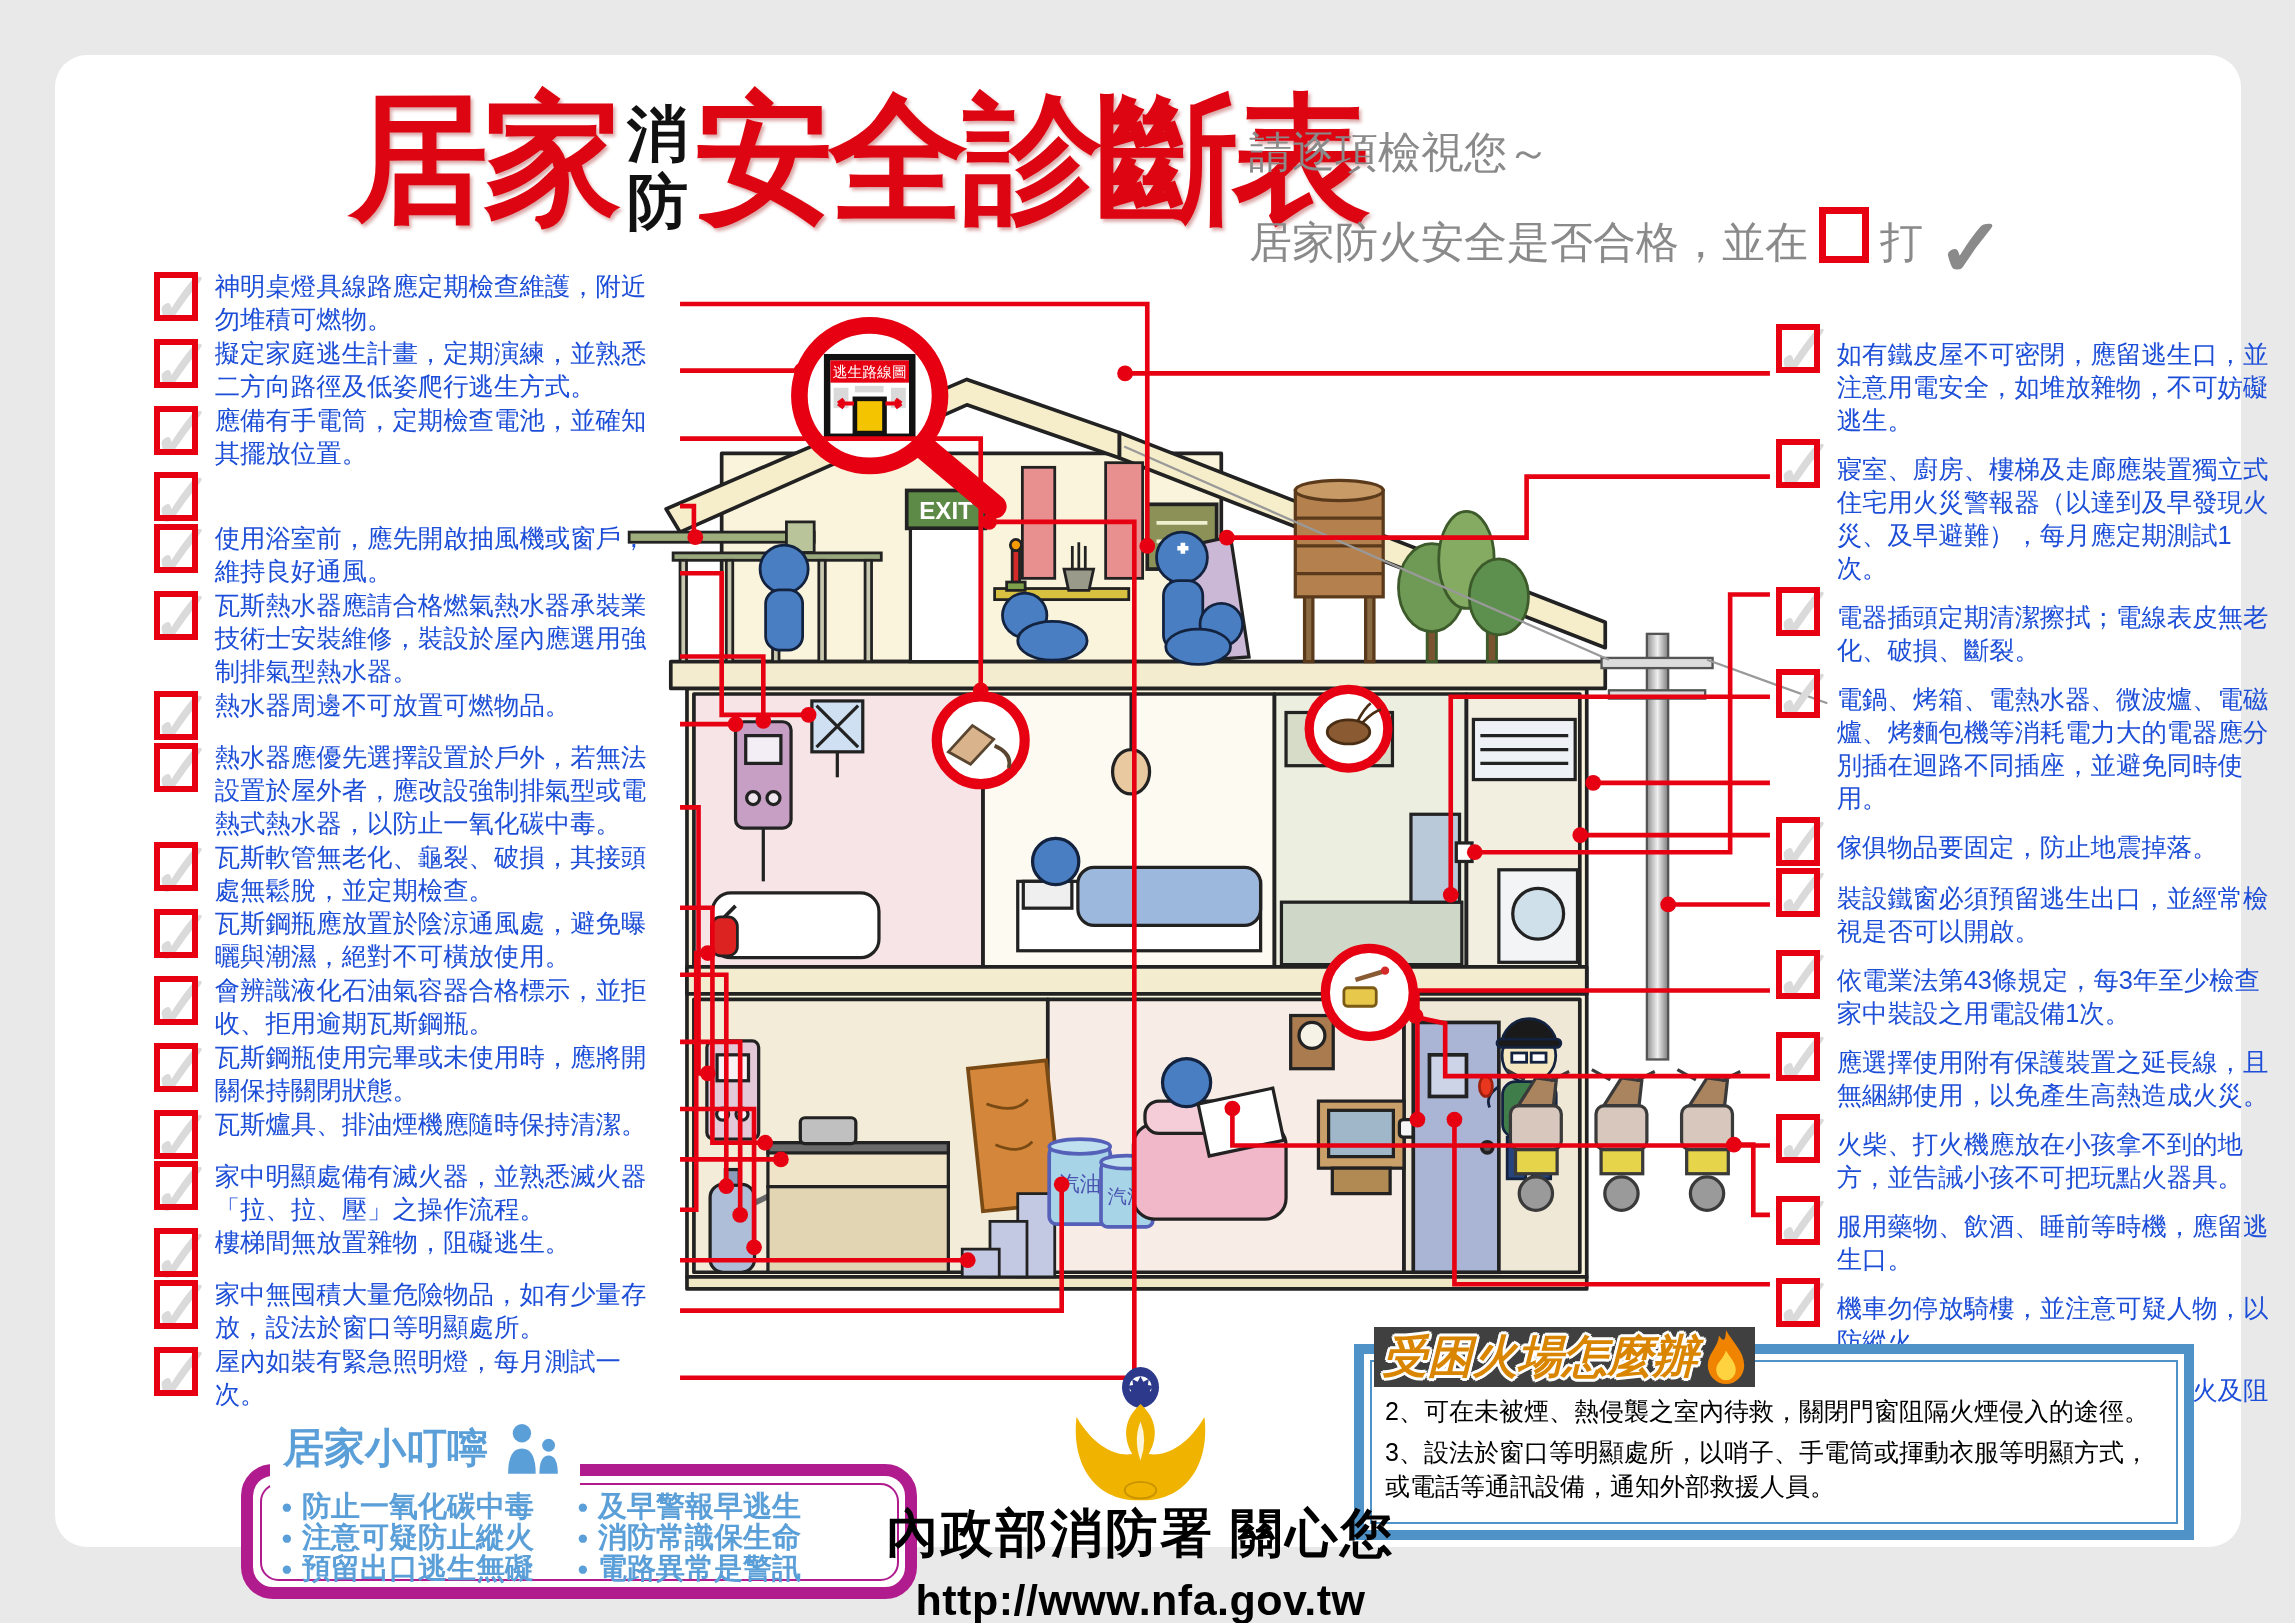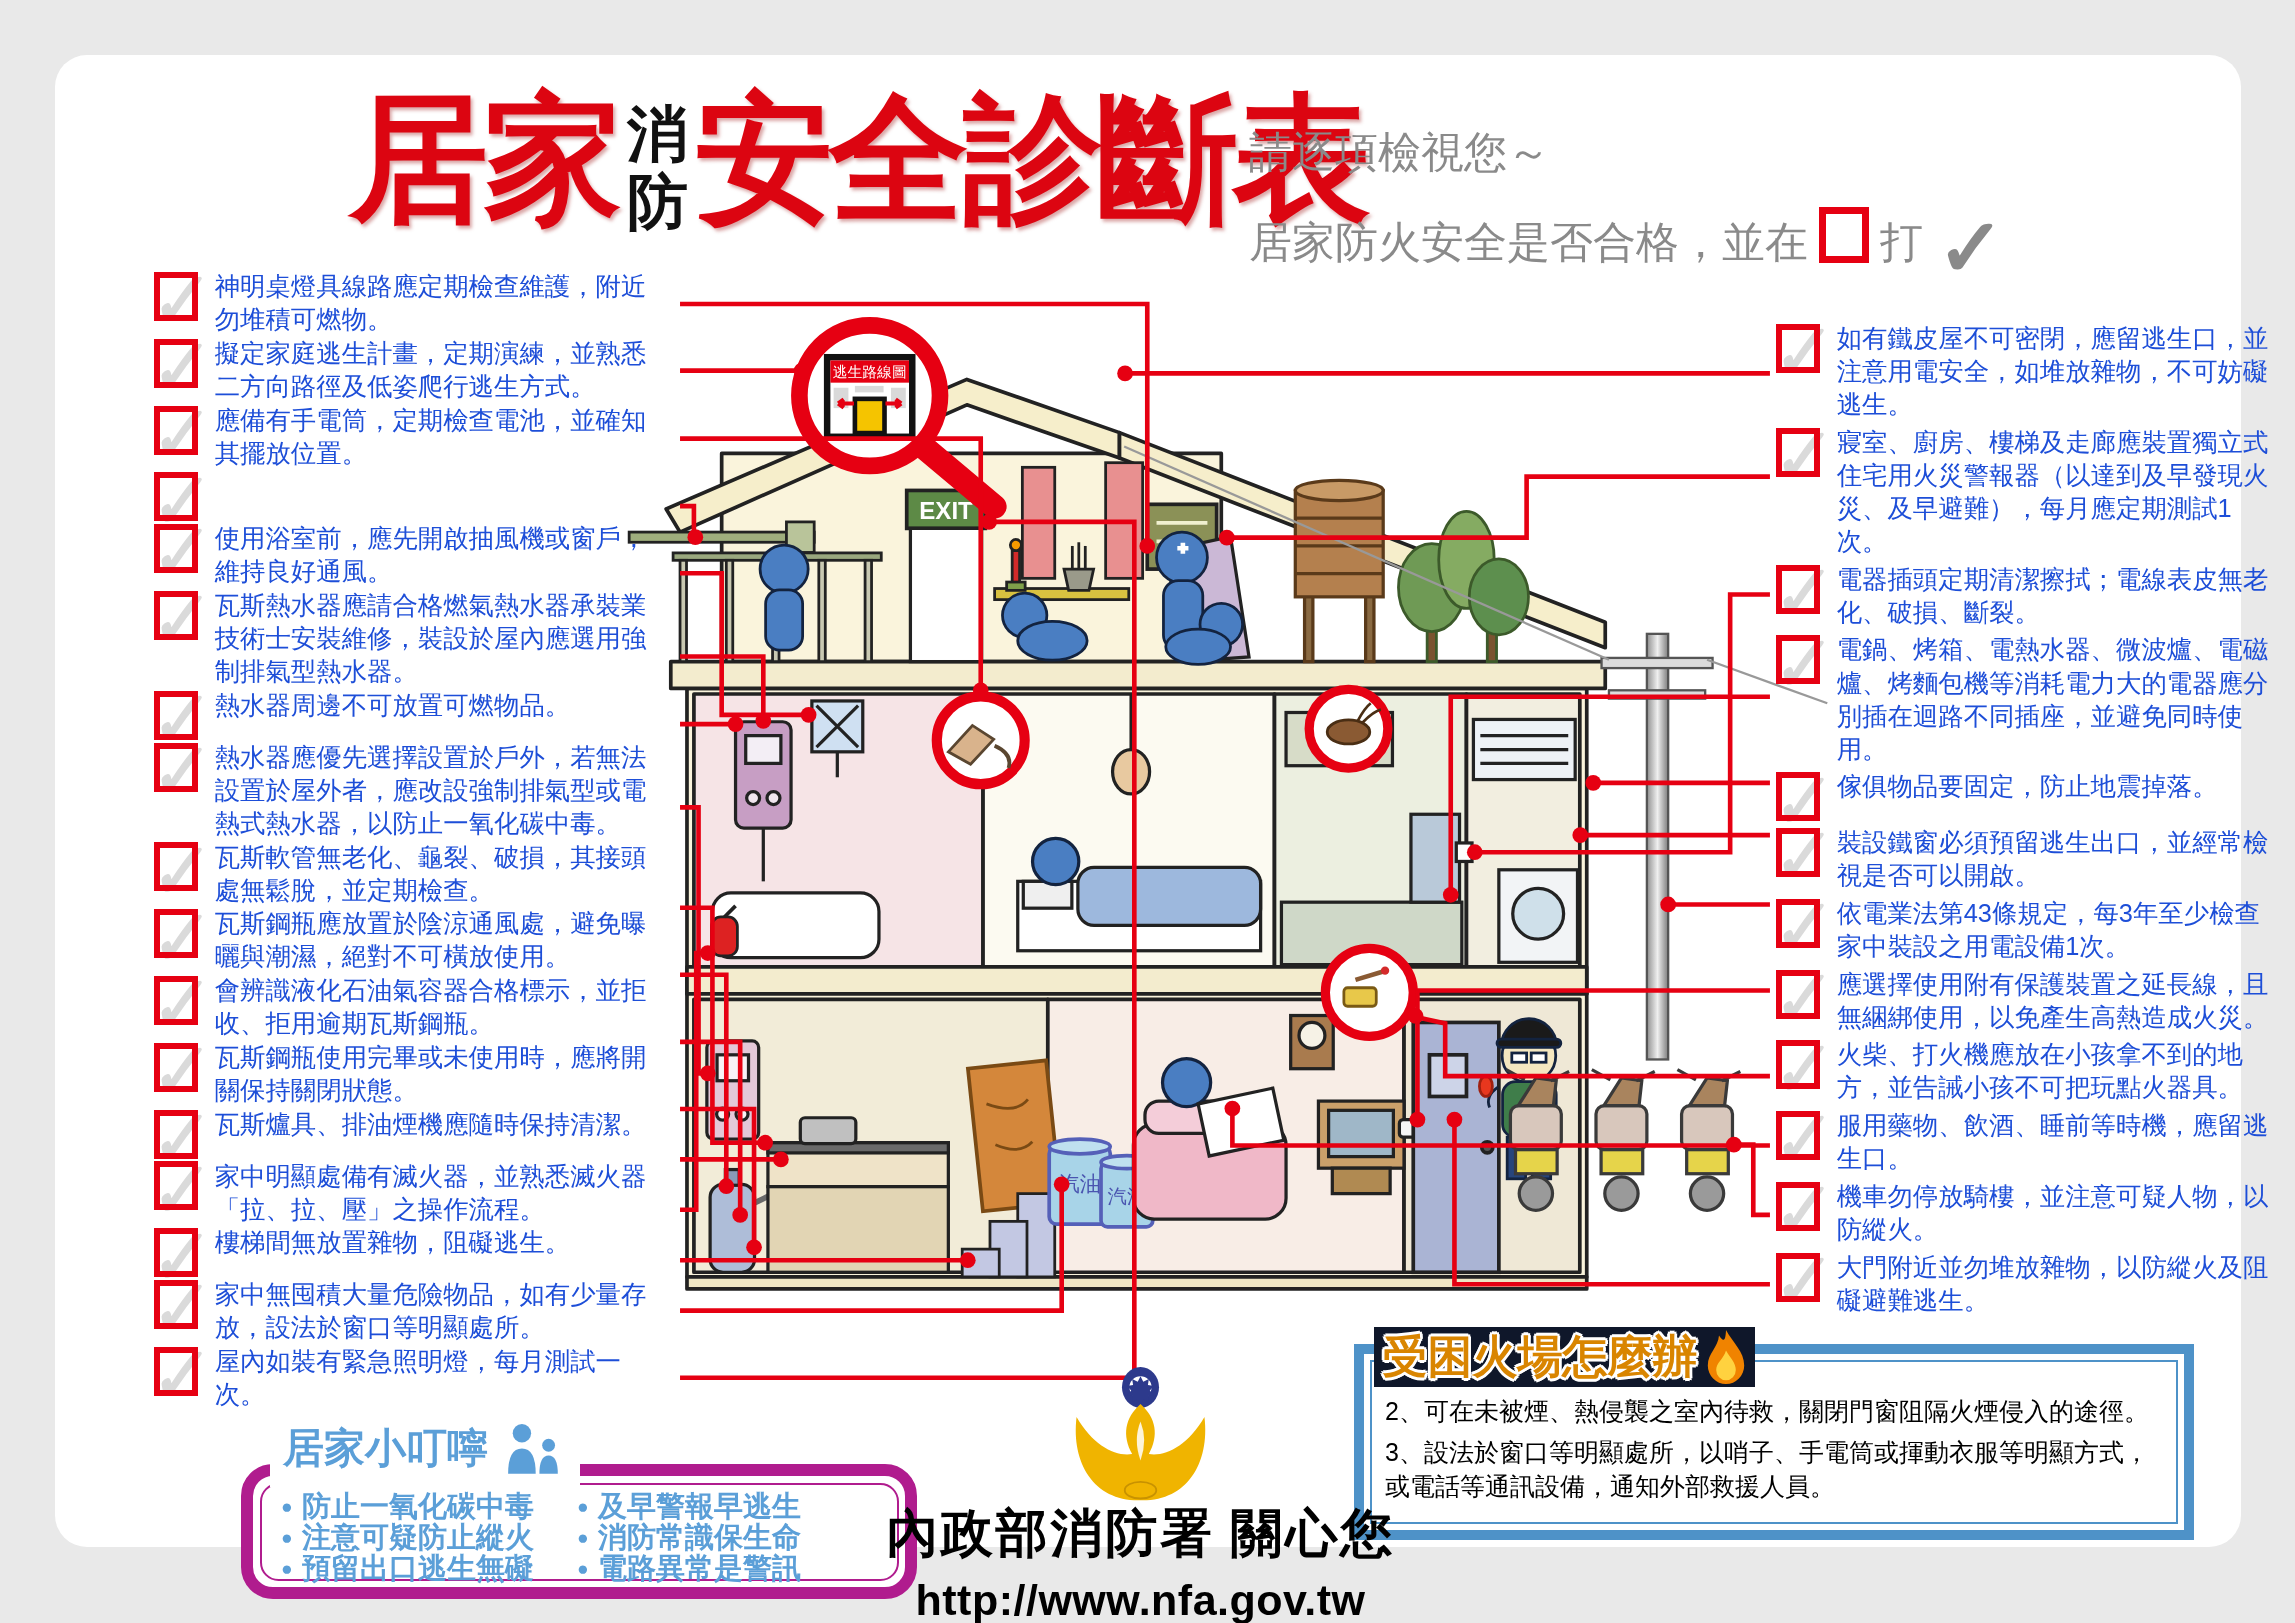--- a/index.html
+++ b/index.html
@@ -22,40 +22,40 @@
             flex-direction:column;justify-content:space-between;z-index:2;list-style:none;margin:0;padding:0;}
   .col-right{position:absolute;left:1776px;top:322px;width:504px;height:995px;display:flex;
              flex-direction:column;justify-content:space-between;z-index:2;list-style:none;margin:0;padding:0;}
   .check-item{display:flex;position:relative;}
   .wm{position:absolute;left:-7.4px;top:-2.8px;font-size:69px;line-height:1;color:#dadada;z-index:0;
       font-weight:700;transform:rotate(-8deg);}
   .cb{position:relative;z-index:1;flex:0 0 auto;width:32px;height:37px;border:6.5px solid #e60012;
       margin:1.9px 16.7px 0 0;background:transparent;}
   .check-item p{position:relative;z-index:1;margin:0;font-size:25.4px;line-height:1.3;color:#1d4ed8;
                 width:456px;font-weight:500;}
-  .col-right .check-item p{width:440px;}
+  .col-right .check-item p{width:440px;margin-top:16px;}
   
   .reminder{position:absolute;left:241px;top:1409px;width:676px;height:190px;z-index:3;}
   .r-box{position:absolute;left:0;top:55px;right:0;bottom:0;border:12px solid #b01c8e;
          border-radius:32px;background:#fff;}
   .r-box::after{content:"";position:absolute;inset:6.5px;border:2.3px solid #b01c8e;border-radius:18.5px;}
   .r-title{position:absolute;top:0;left:29px;z-index:2;background:#fff;padding:0 13px;height:78px;
            display:flex;align-items:center;gap:10.2px;font-size:41px;color:#5b9fd8;font-weight:700;}
   .r-cols{position:absolute;left:40px;top:82px;right:14px;display:flex;z-index:2;}
   .r-cols ul{list-style:none;margin:0;padding:0;width:296px;}
   .r-cols ul + ul{width:auto;}
   .r-cols li{display:flex;align-items:center;height:31px;font-size:29px;color:#5b9fd8;font-weight:700;}
   .r-cols li::before{content:"●";font-size:19.4px;margin-right:9.3px;}
   
   .fire{position:absolute;left:1354px;top:1344px;width:820px;height:176px;border:10.2px solid #4e92c8;
         background:#fff;z-index:3;}
   .fire::after{content:"";position:absolute;inset:5.6px;border:2.8px solid #4e92c8;}
-  .f-title{position:absolute;top:-27px;left:10.2px;z-index:2;background:#0f172a;padding:0 8.3px;display:flex;
+  .f-title{position:absolute;top:-27px;left:10.2px;z-index:2;background:#404040;padding:0 8.3px;display:flex;
            align-items:center;gap:7.4px;font-size:45px;font-weight:800;color:#d98500;
-           text-shadow:-2.8px 0 0 #fff,2.8px 0 0 #fff,0 -2.8px 0 #fff,0 2.8px 0 #fff,-1.9px -1.9px 0 #fff,1.9px 1.9px 0 #fff,-1.9px 1.9px 0 #fff,1.9px -1.9px 0 #fff;}
+           text-shadow:-2.8px 0 0 #fff,2.8px 0 0 #fff,0 -2.8px 0 #fff,0 2.8px 0 #fff,-1.9px -1.9px 0 #fff,1.9px 1.9px 0 #fff,-1.9px 1.9px 0 #fff,1.9px -1.9px 0 #fff;font-style:italic;}
   .f-items{position:absolute;left:21px;top:40px;right:18.5px;z-index:2;font-size:25px;line-height:1.36;color:#000;}
   .f-items div{margin-bottom:6.5px;}
   
   .footer{position:absolute;left:879px;top:1366px;width:523px;text-align:center;z-index:3;}
   .agency{font-family:"Liberation Serif",serif;font-size:52px;font-weight:700;letter-spacing:2.8px;
           color:#000;margin-top:-8.3px;white-space:nowrap;}
   .url{font-size:43px;font-weight:700;color:#000;margin-top:7.4px;letter-spacing:0.5px;white-space:nowrap;}
   
   .art{position:absolute;left:0;top:0;z-index:1;}
   .art text{font-family:"Liberation Sans",sans-serif;}

